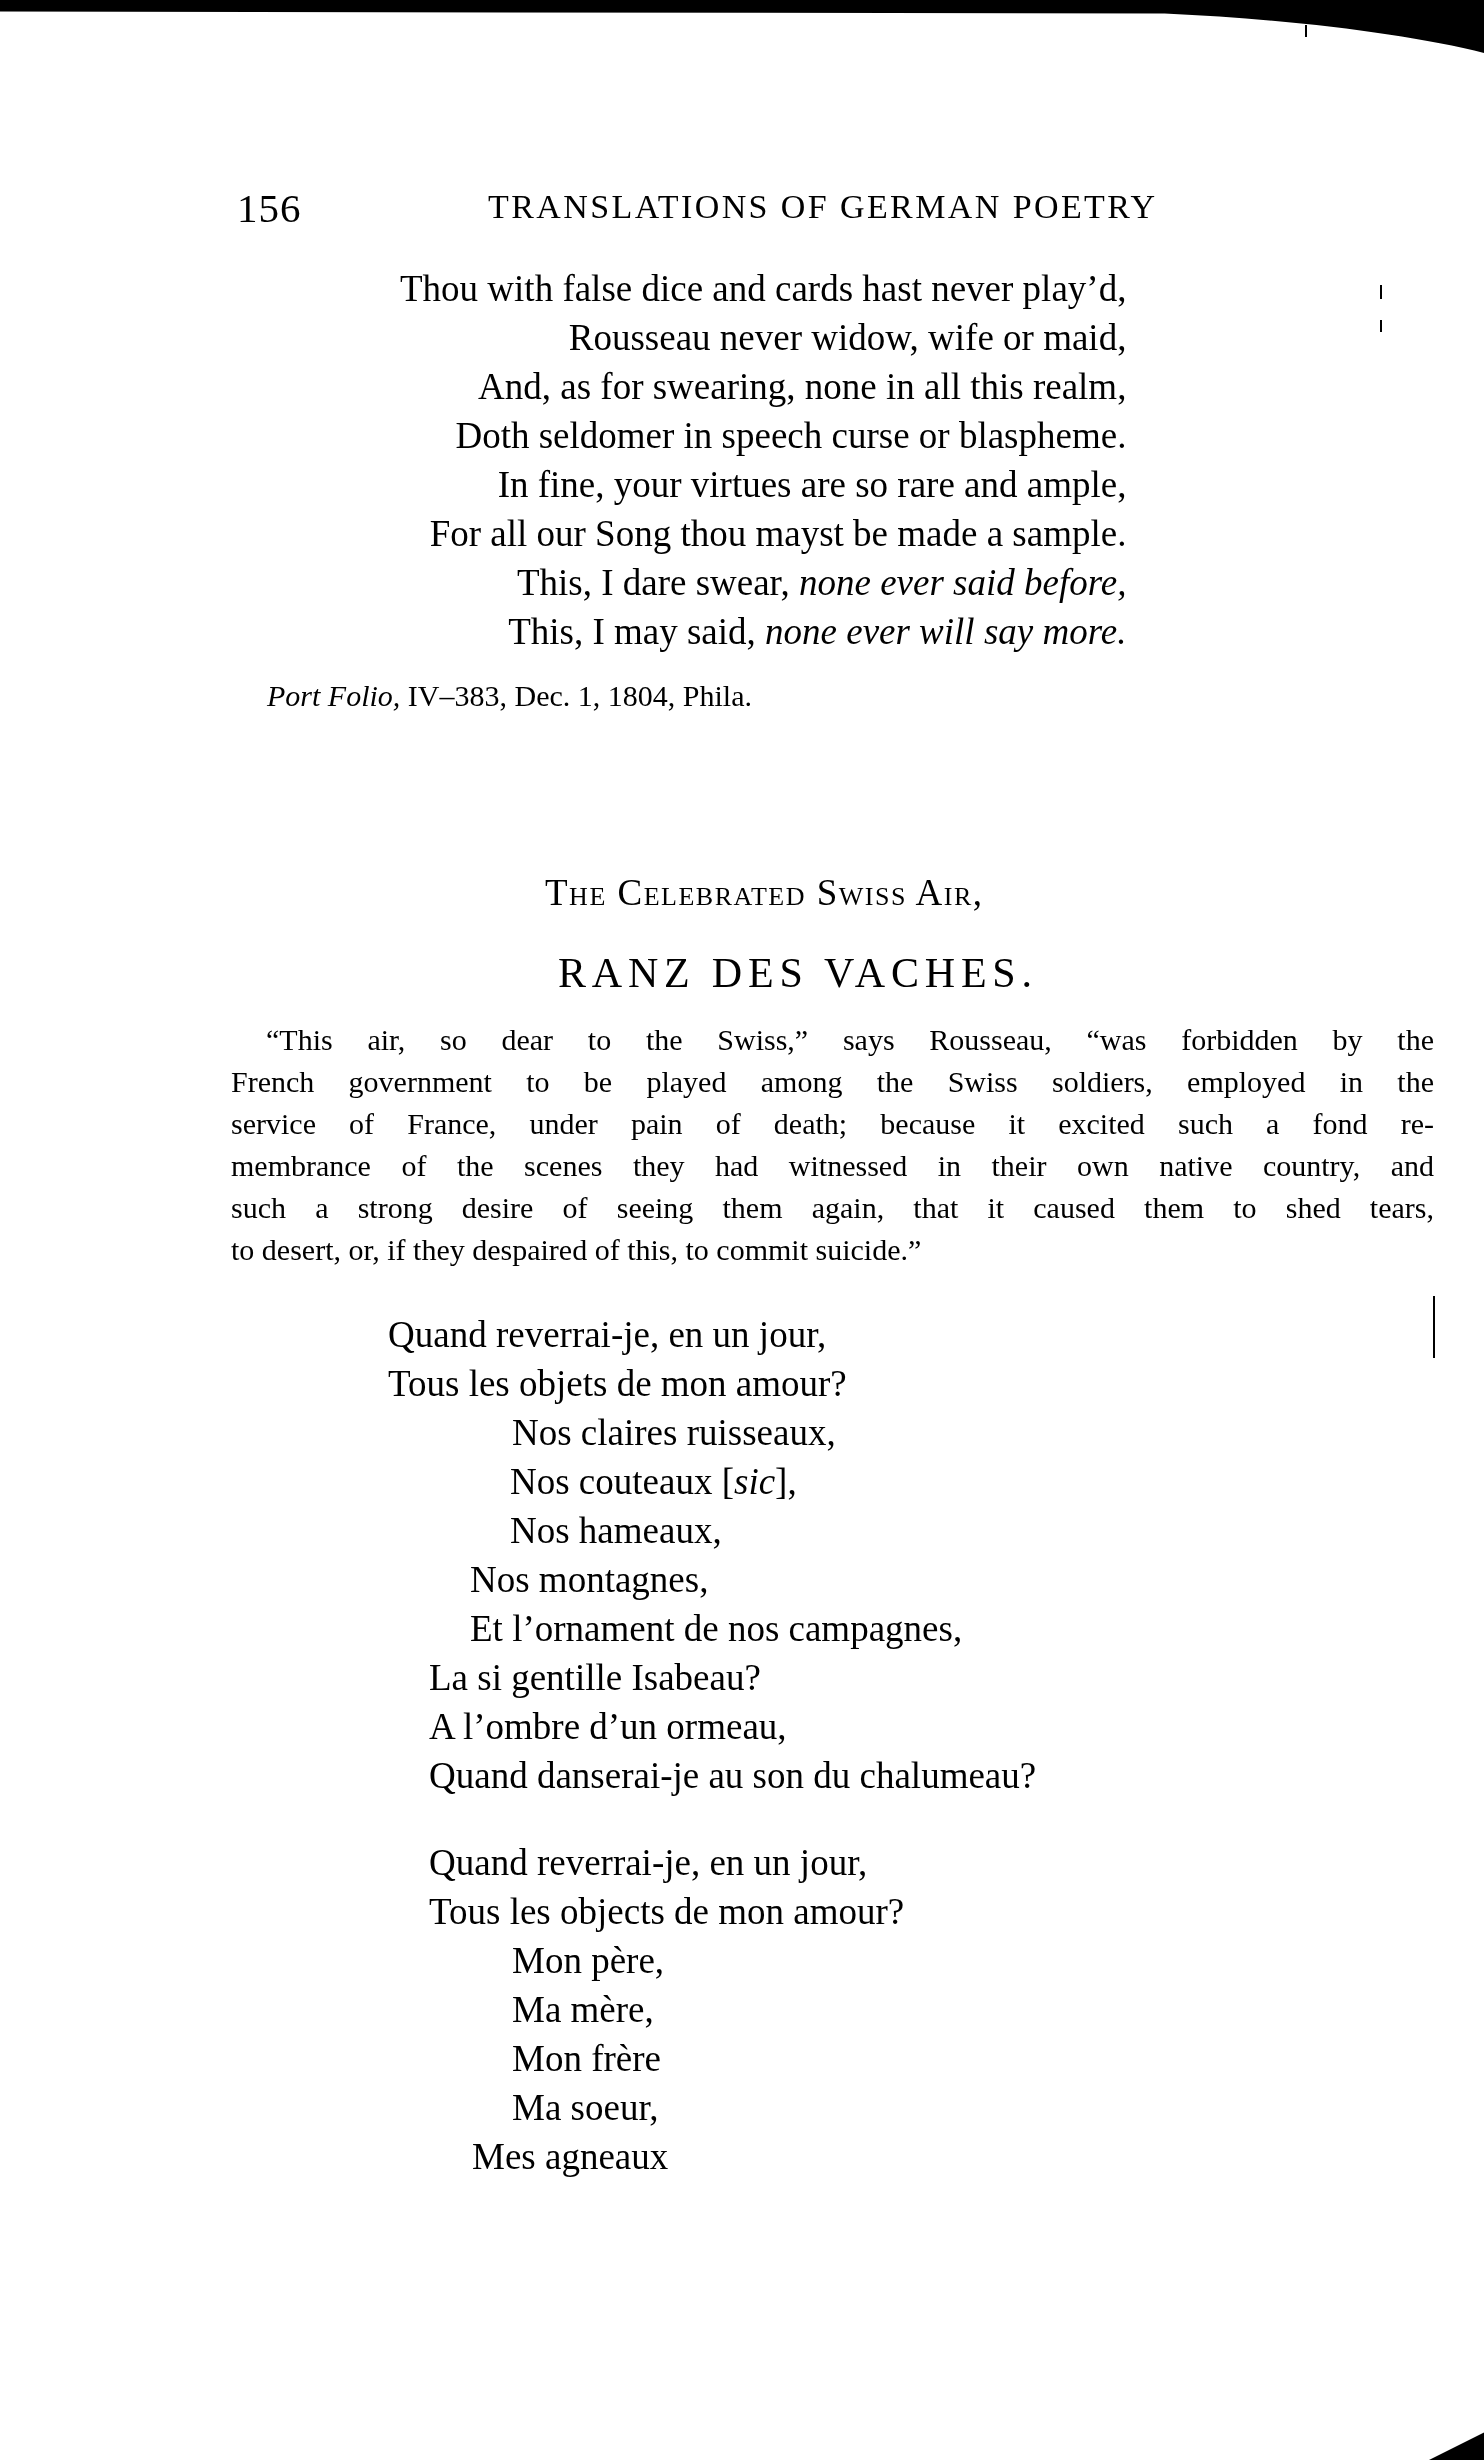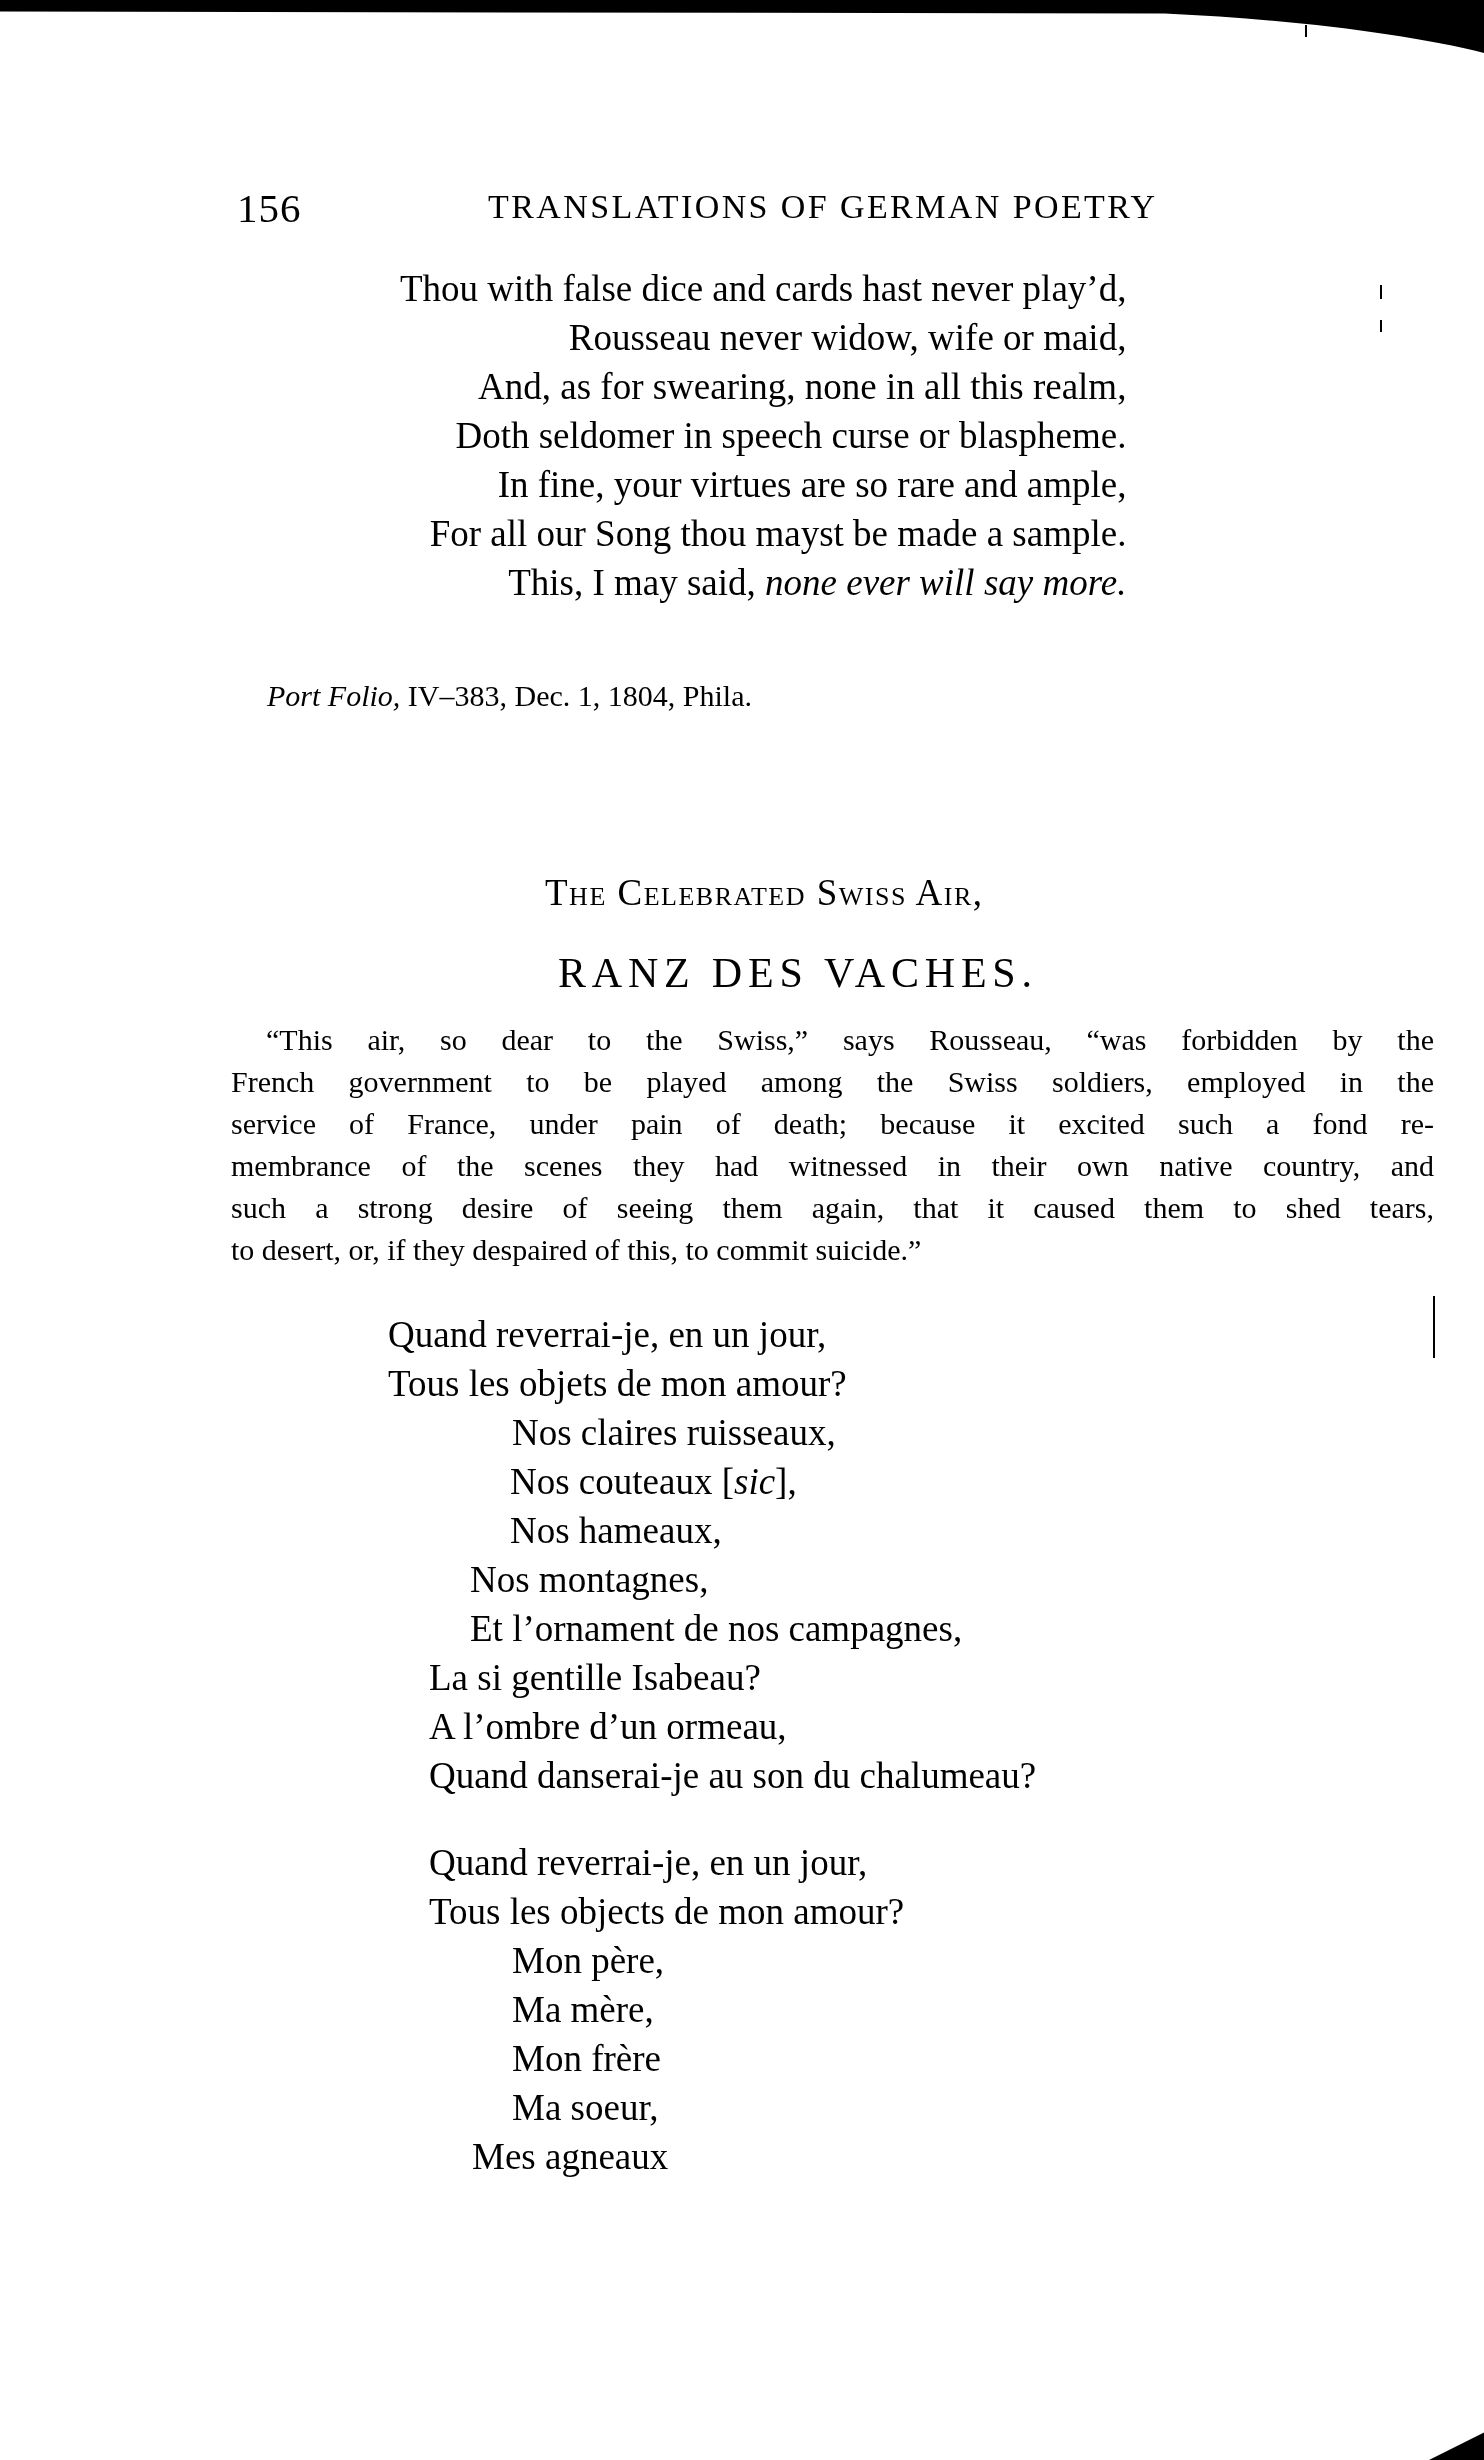--- a/index.html
+++ b/index.html
@@ -46,20 +46,21 @@
   <span class="head-title">TRANSLATIONS OF GERMAN POETRY</span>
 </div>
 
 <div class="verse" style="top:264px;">
   <span class="line">Thou with false dice and cards hast never play’d,</span>
   <span class="line">Rousseau never widow, wife or maid,</span>
   <span class="line">And, as for swearing, none in all this realm,</span>
   <span class="line">Doth seldomer in speech curse or blaspheme.</span>
   <span class="line">In fine, your virtues are so rare and ample,</span>
   <span class="line">For all our Song thou mayst be made a sample.</span>
+  <span class="line i1"><span>This, I dare swear, </span><em>none ever said before,</em></span>
   <span class="line i1"><span>This, I may said, </span><em>none ever will say more.</em></span>
 </div>
 
 <div class="citation">
   <em>Port Folio,</em><span> IV–383, Dec. 1, 1804, Phila.</span>
 </div>
 
 <div class="sec-title sc-title" style="padding-left:545px;">The Celebrated Swiss Air,</div>
 <div class="sec-title big-title">RANZ DES VACHES.</div>
 

